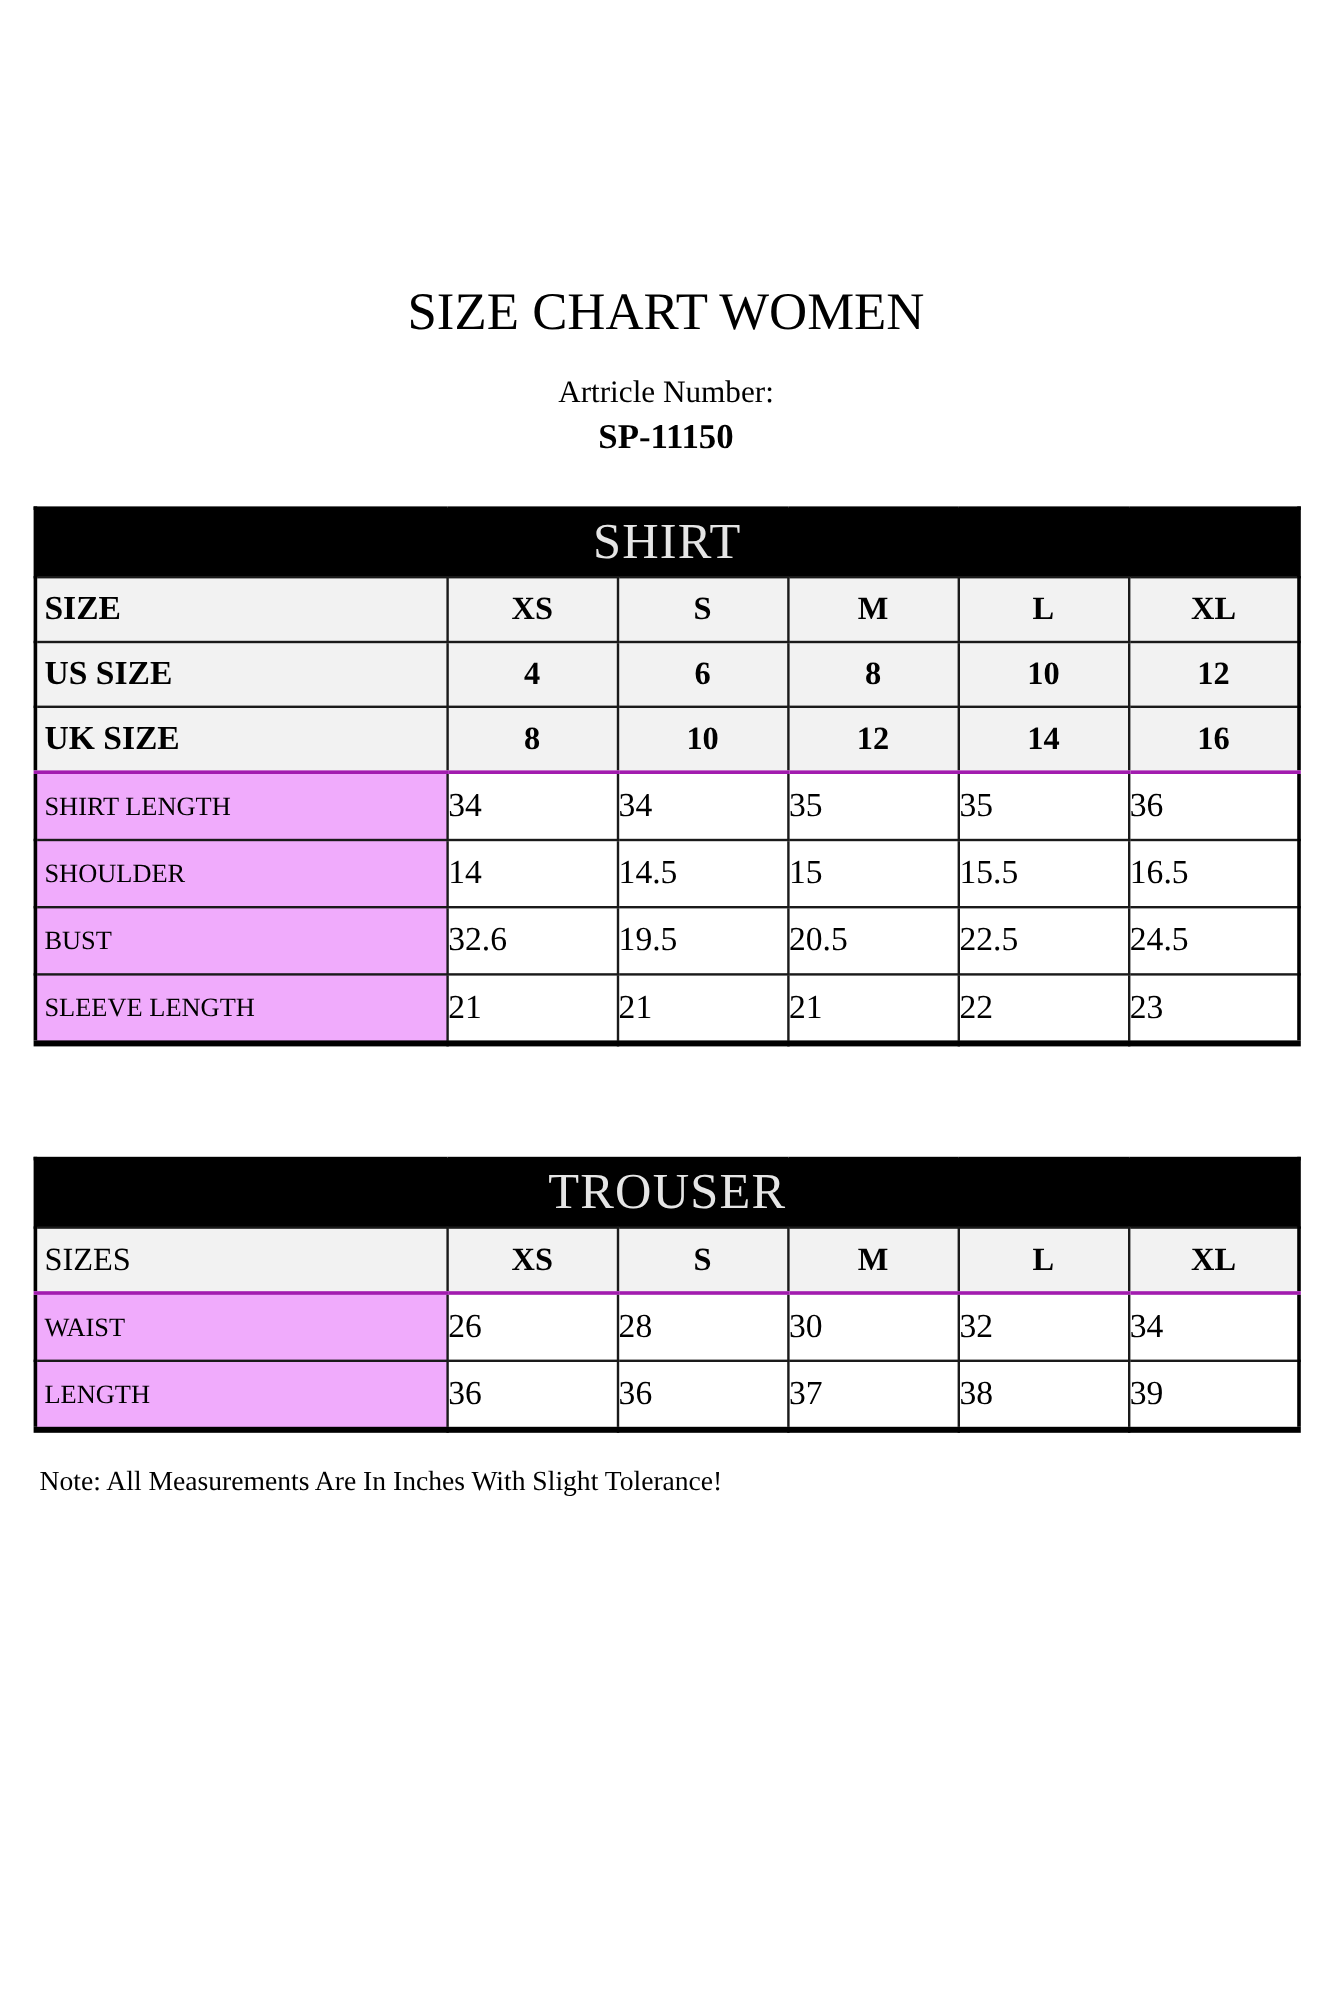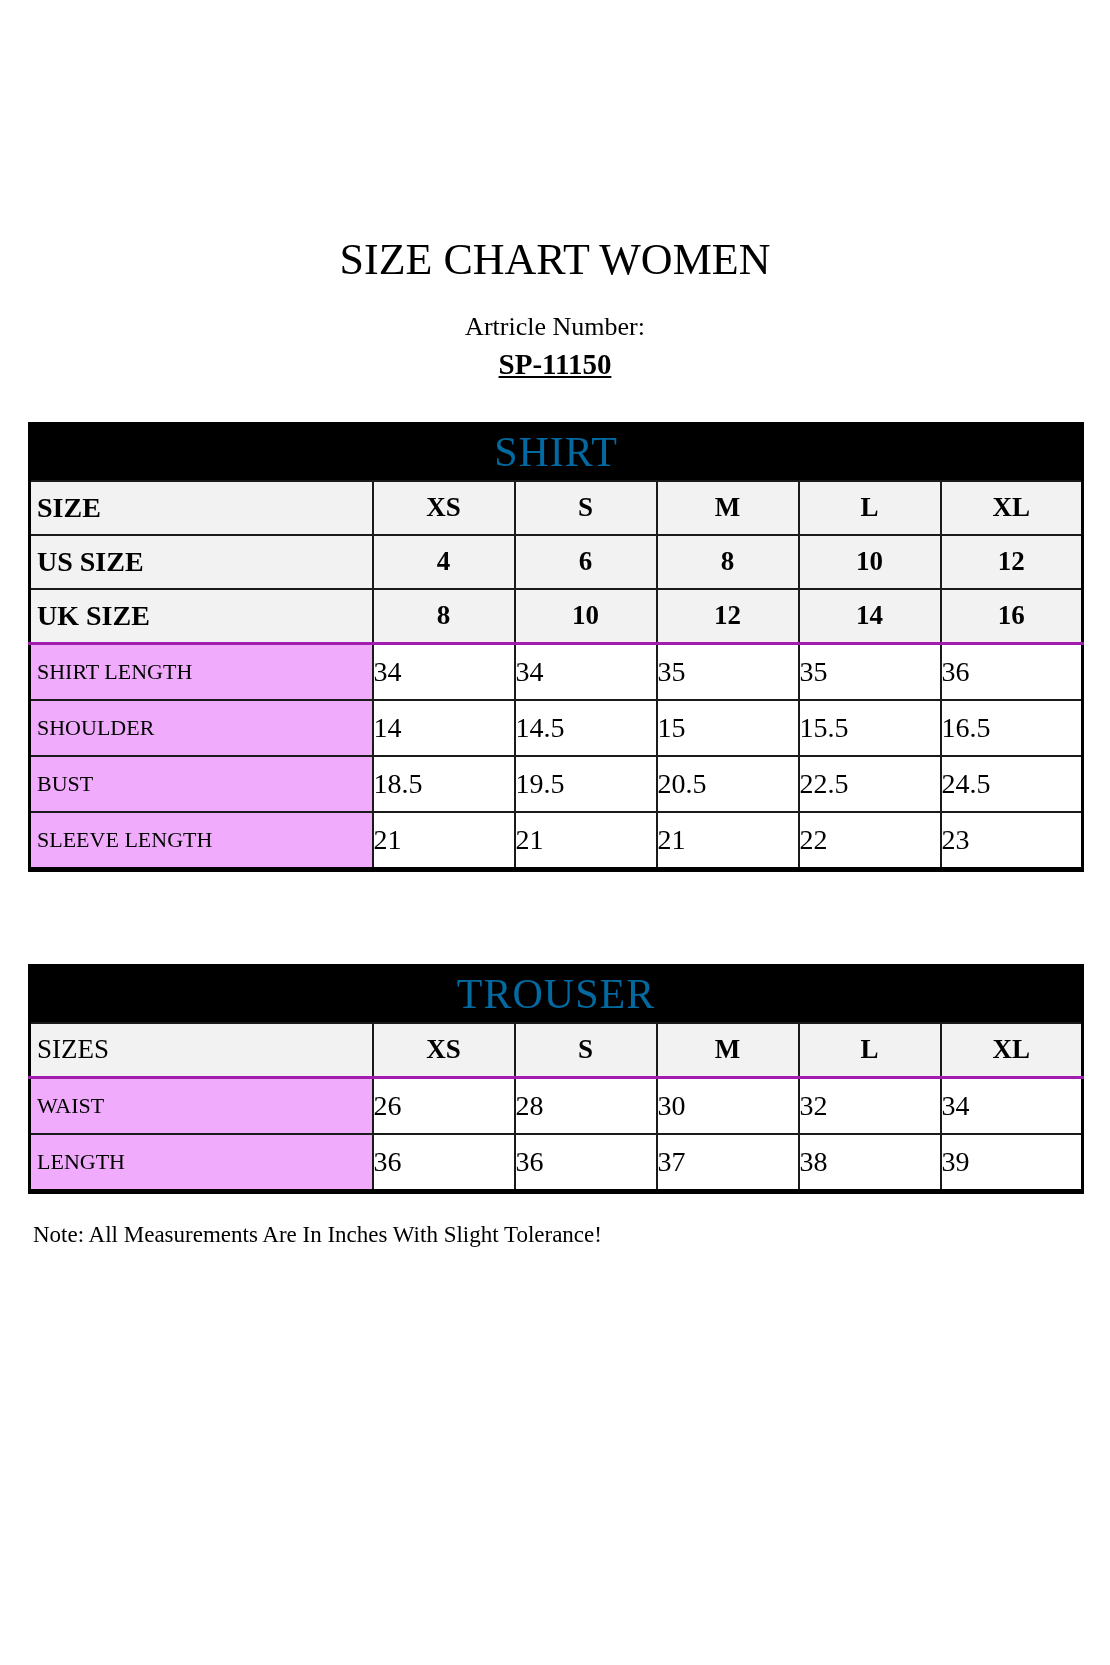--- a/index.html
+++ b/index.html
@@ -32,36 +32,35 @@
     font-size: 26px;
     line-height: 1.15;
     font-family: Liberation Serif, serif;
   }
   .article-number {
     margin-top: 6px;
     text-align: center;
     font-size: 29px;
     font-weight: bold;
     line-height: 1.15;
-    text-decoration: underline;
   }
   table.size-table {
     width: 1054px;
     border-collapse: collapse;
     table-layout: fixed;
     border: 3px solid #000000;
     border-bottom: 5px solid #000000;
   }
   table.shirt-table { margin-top: 40px; }
   table.trouser-table { margin-top: 92px; }
   col.label-col { width: 343px; }
   col.size-col  { width: 142px; }
   th.band {
     background: #000000;
-    color: #0369a1;
+    color: #e5e5e5;
     font-weight: normal;
     font-size: 42px;
     height: 55px;
     text-align: center;
     letter-spacing: 1px;
     padding: 0;
   }
   td {
     border: 2px solid #1a1a1a;
     padding: 0;
@@ -169,21 +168,21 @@
         <tr class="measure-row">
           <td class="label-cell">SHOULDER</td>
           <td class="value">14</td>
           <td class="value">14.5</td>
           <td class="value">15</td>
           <td class="value">15.5</td>
           <td class="value">16.5</td>
         </tr>
         <tr class="measure-row">
           <td class="label-cell">BUST</td>
-          <td class="value">18.5</td>
+          <td class="value">32.6</td>
           <td class="value">19.5</td>
           <td class="value">20.5</td>
           <td class="value">22.5</td>
           <td class="value">24.5</td>
         </tr>
         <tr class="measure-row">
           <td class="label-cell">SLEEVE LENGTH</td>
           <td class="value">21</td>
           <td class="value">21</td>
           <td class="value">21</td>

